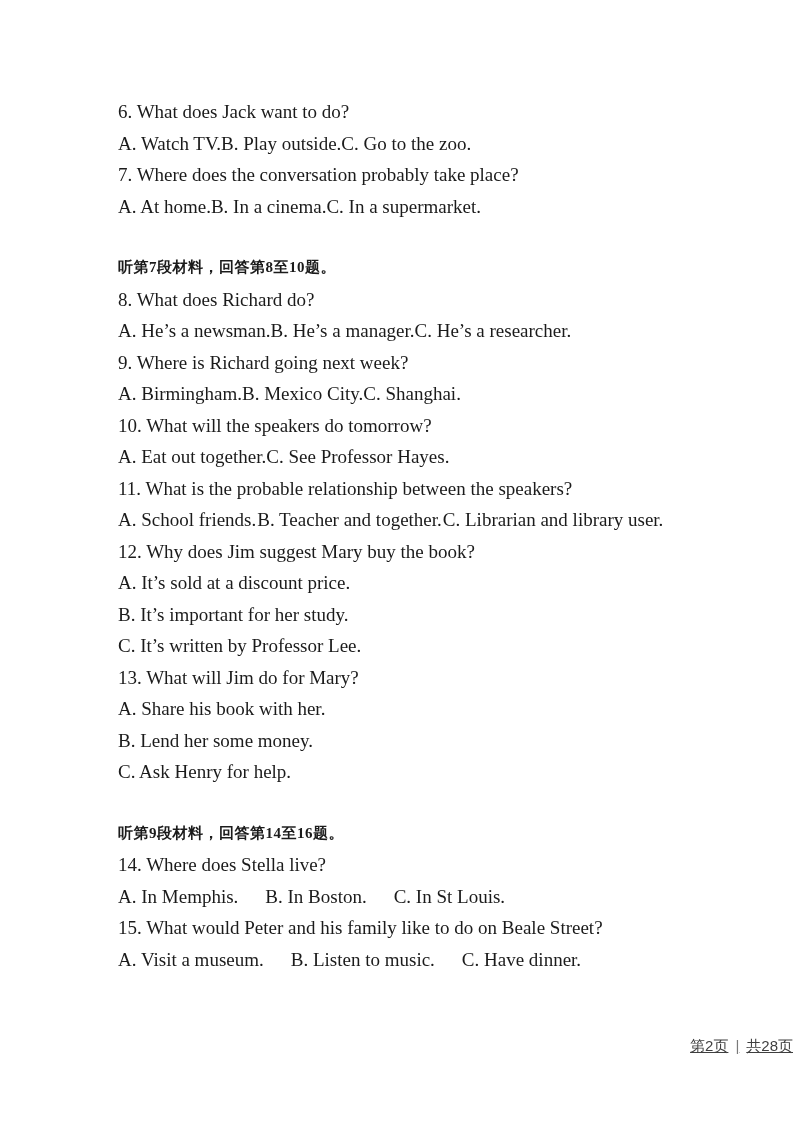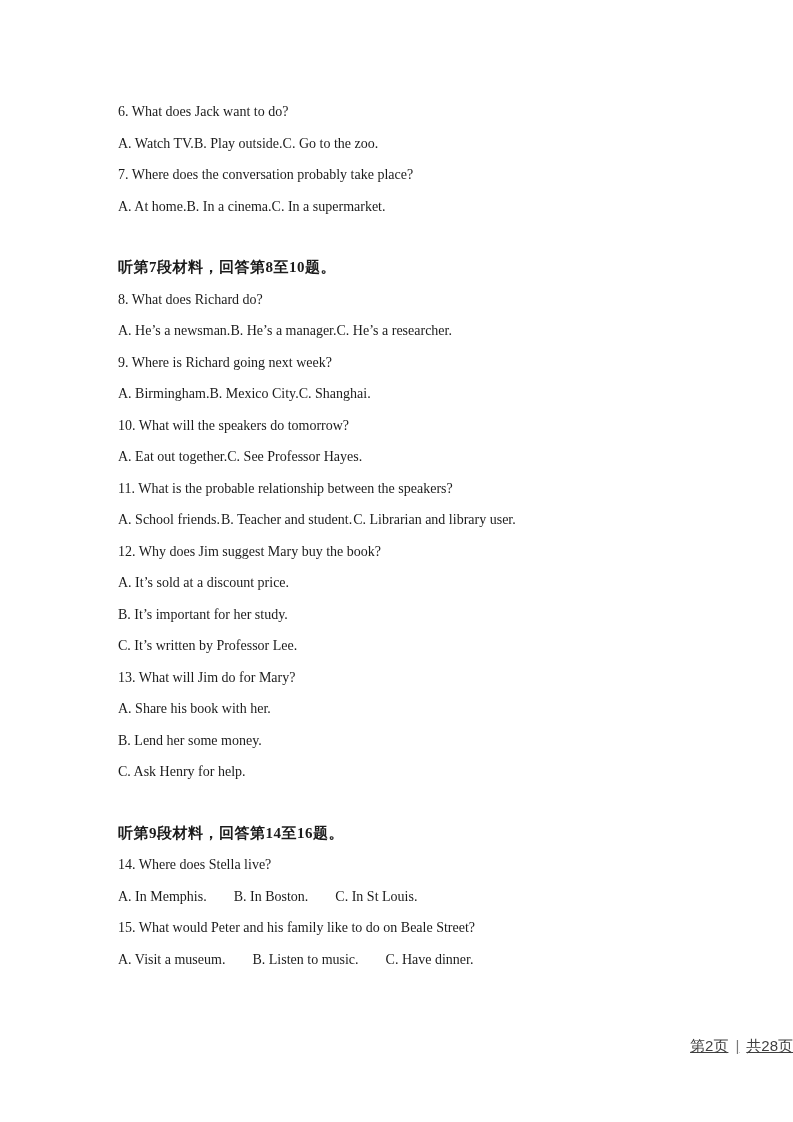--- a/index.html
+++ b/index.html
@@ -13,21 +13,21 @@
     height: 1122px;
     background: #ffffff;
     overflow: hidden;
     font-family: "Liberation Serif", "DejaVu Serif", serif;
     color: #1b1b1b;
   }
   .content {
     padding: 96px 50px 0 118px;
   }
   .line {
-    font-size: 14px;
+    font-size: 19px;
     line-height: 31.5px;
     white-space: nowrap;
   }
   .options-row {
     display: flex;
   }
   .options-row.tight {
     gap: 1px;
   }
   .options-row.wide {
@@ -95,21 +95,21 @@
     <div class="line">10. What will the speakers do tomorrow?</div>
     <div class="line options-row">
       <span>A. Eat out together.</span>
       <span>C. See Professor Hayes.</span>
     </div>
 
 
     <div class="line">11. What is the probable relationship between the speakers?</div>
     <div class="line options-row tight">
       <span>A. School friends.</span>
-      <span>B. Teacher and student.</span>
+      <span>B. Teacher and together.</span>
       <span>C. Librarian and library user.</span>
     </div>
 
     <div class="line">12. Why does Jim suggest Mary buy the book?</div>
     <div class="line">A. It’s sold at a discount price.</div>
     <div class="line">B. It’s important for her study.</div>
     <div class="line">C. It’s written by Professor Lee.</div>
 
     <div class="line">13. What will Jim do for Mary?</div>
     <div class="line">A. Share his book with her.</div>

